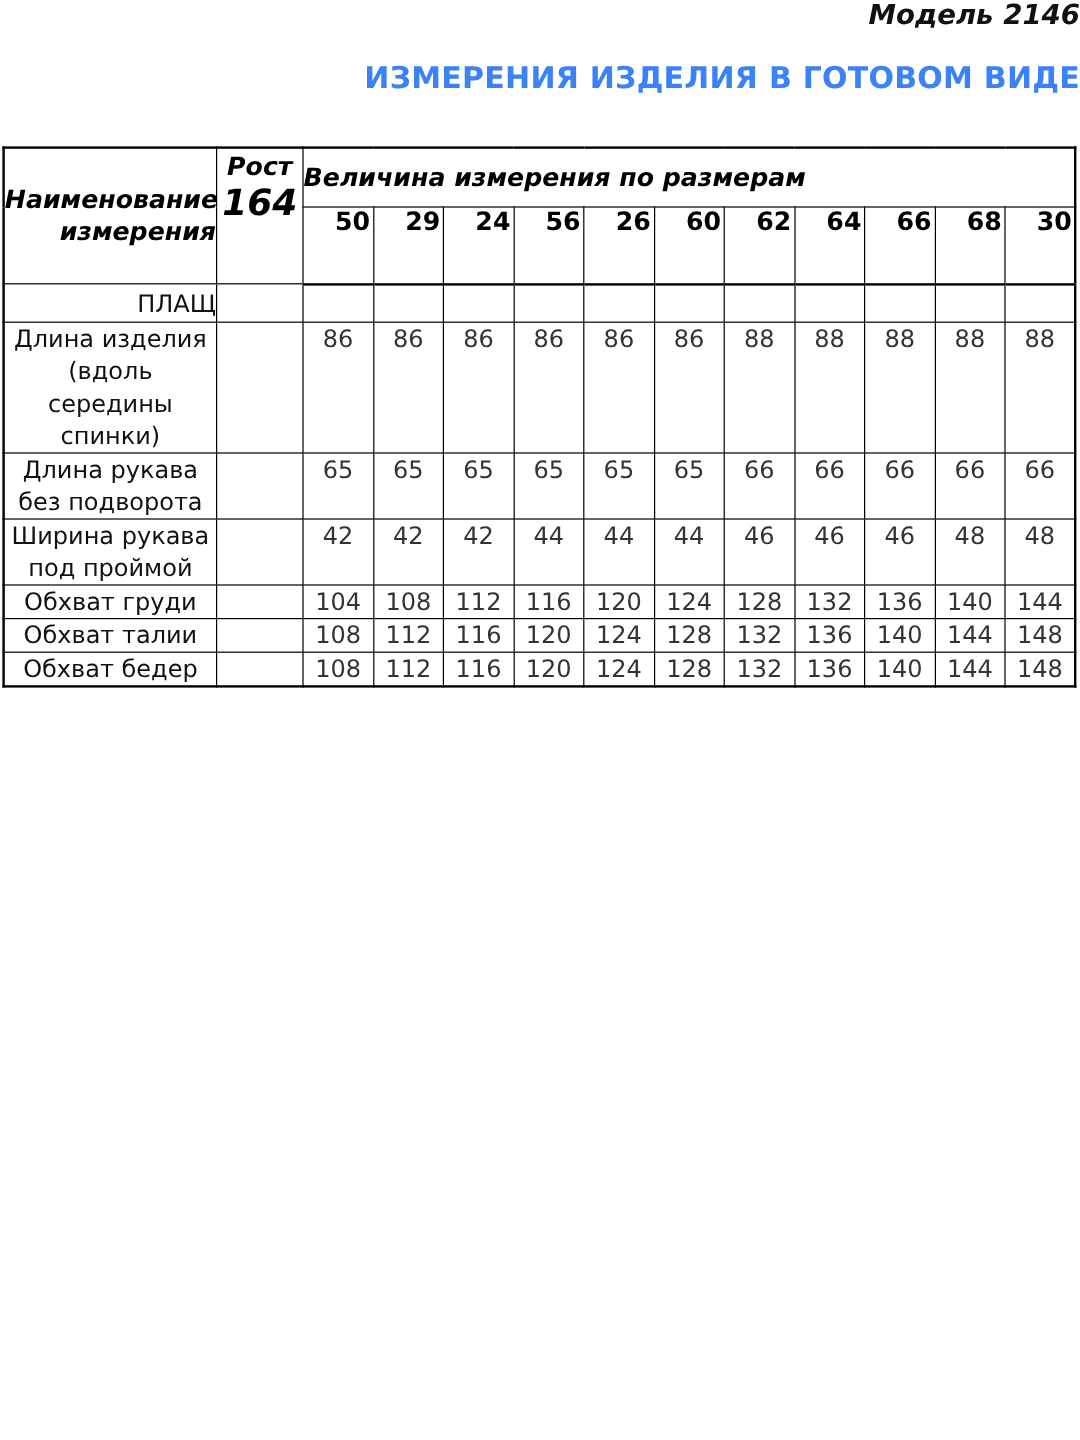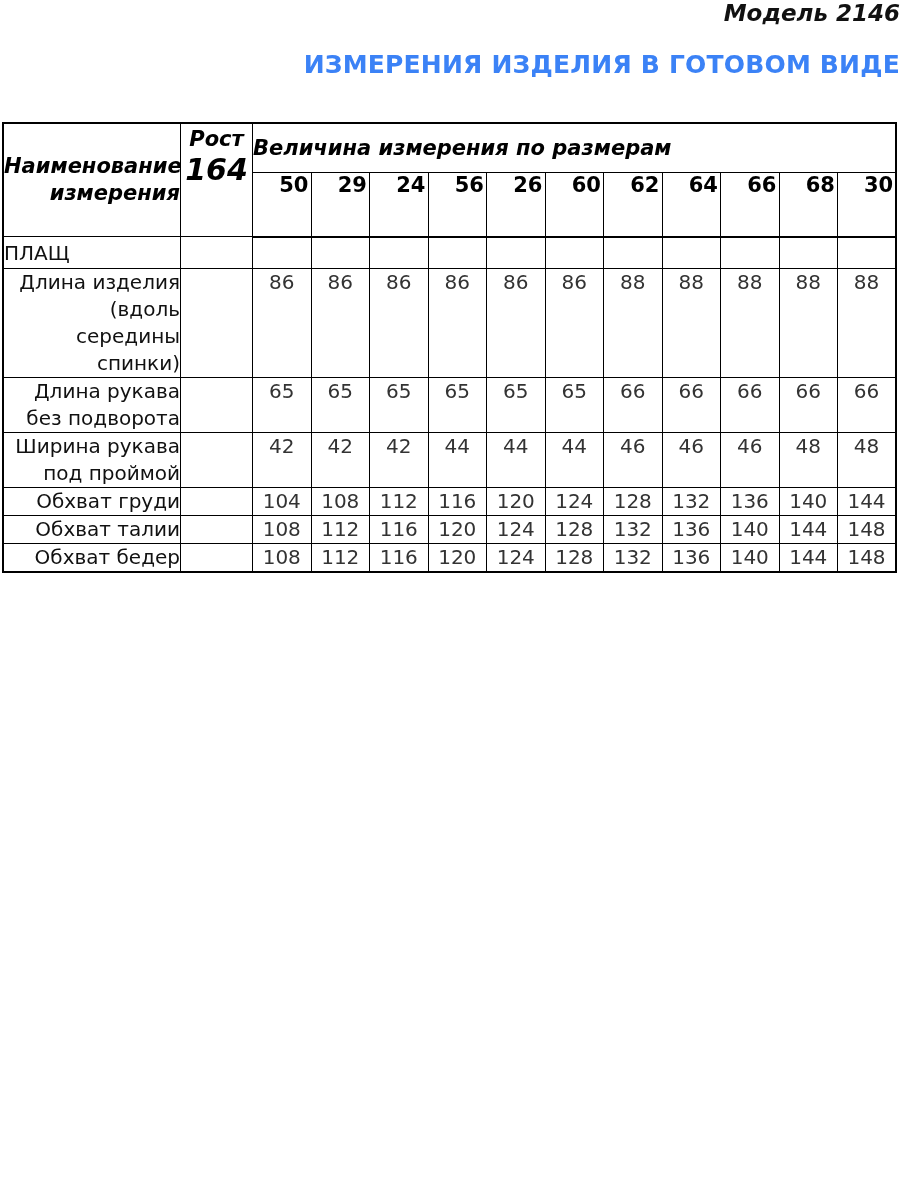--- a/index.html
+++ b/index.html
@@ -78,28 +78,28 @@
     font-weight: bold;
     text-align: center;
     vertical-align: top;
     padding-top: 6px;
     height: 62px;
   }
   thead tr.sizes-row th { border-bottom: 2px solid #000; padding-left: 24px; }
   
   td.section-cell {
     font-size: 20px;
-    text-align: left;
+    text-align: right;
     vertical-align: middle;
     height: 31px;
     color: #111;
   }
   td.label-cell {
     font-size: 20px;
-    text-align: right;
+    text-align: center;
     vertical-align: top;
     padding: 1px 4px 1px 8px;
     white-space: pre-line;
     line-height: 27px;
     color: #111;
   }
   td.value-cell {
     font-size: 20px;
     text-align: center;
     vertical-align: top;

